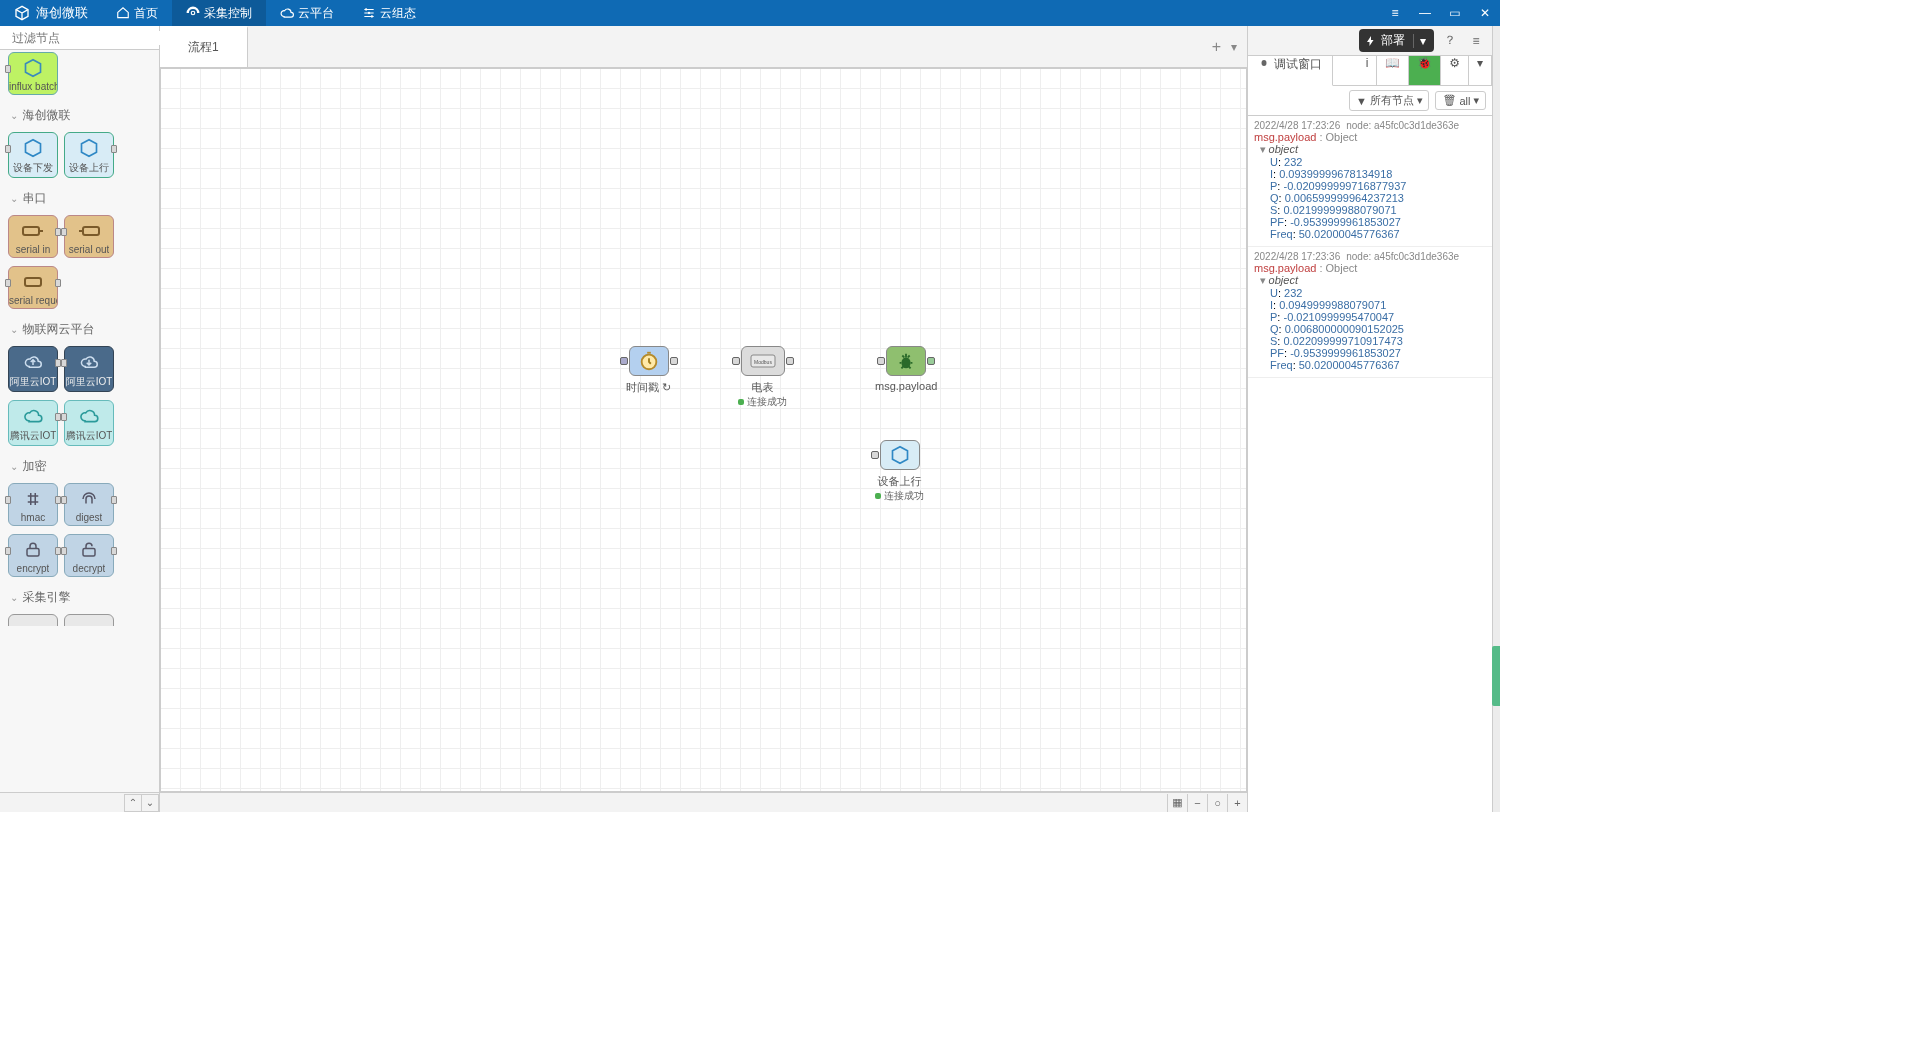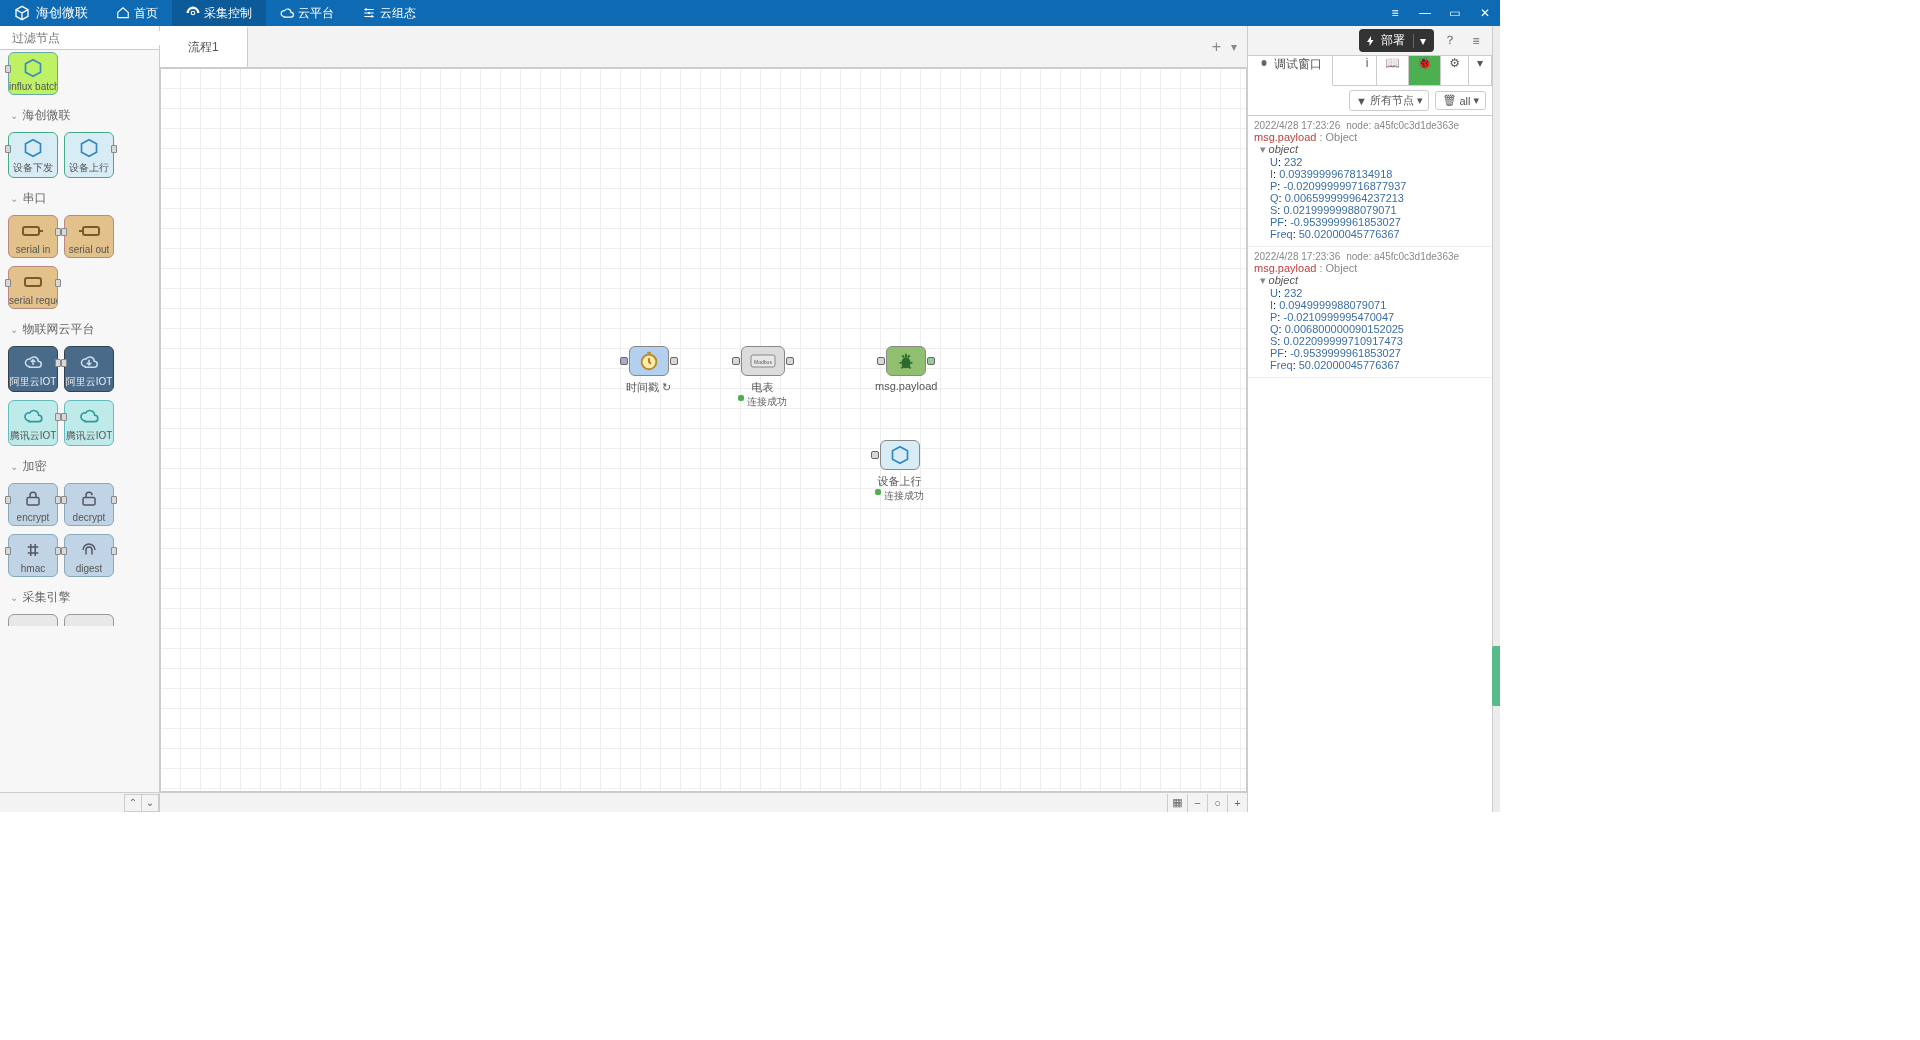--- a/index.html
+++ b/index.html
@@ -43,21 +43,21 @@
 .ws-tab { padding: 0 28px; display: flex; align-items: center; border-right: 1px solid #ccc; background: #fff; color: #555; cursor: pointer; border-top: 2px solid #fff; }
 .ws-tabs .tabactions { margin-left: auto; display: flex; align-items: center; gap: 10px; padding: 0 10px; color: #888; }
 .canvas-wrap { flex: 1; position: relative; background: #fff; background-image: linear-gradient(#eee 1px, transparent 1px), linear-gradient(90deg, #eee 1px, transparent 1px); background-size: 20px 20px; overflow: hidden; }
 .canvas-wrap .overlay-border { position: absolute; inset: 0; border: 1px solid #ccc; pointer-events: none; }
 .flow-node { position: absolute; text-align: center; cursor: pointer; }
 .flow-node .body { width: 40px; height: 30px; border: 1px solid #888; border-radius: 6px; margin: 0 auto; display:flex; align-items:center; justify-content:center; position:relative; }
 .flow-node .port { position:absolute; width:8px; height:8px; background:#d8d8d8; border:1px solid #666; border-radius:2px; top: 50%; transform: translateY(-50%);}
 .flow-node .port.l { left: -10px; }
 .flow-node .port.r { right: -10px; }
 .flow-node .label { font-size: 11px; color: #555; margin-top: 4px; white-space:nowrap;}
-.flow-node .status { font-size: 10px; color: #666; display:flex; align-items:flex-start; justify-content:center; gap:3px;}
+.flow-node .status { font-size: 10px; color: #666; display:flex; align-items:center; justify-content:center; gap:3px;}
 .flow-node .status .dot { width:6px; height:6px; border-radius:2px; background:#4caf50;}
 svg.wires { position: absolute; inset: 0; pointer-events: none; }
 .ws-footer { height: 20px; border-top: 1px solid #ccc; background:#f3f3f3; display:flex; justify-content:flex-end; align-items:center;}
 .ws-footer div { width: 20px; height: 18px; border-left: 1px solid #ccc; display:flex; align-items:center; justify-content:center; font-size:11px; color:#666; cursor:pointer;}
 
 
 .rsb { width: 245px; border-left: 1px solid #ccc; display: flex; flex-direction: column; background: #fff; }
 .rsb .top { height: 30px; border-bottom: 1px solid #ccc; background:#f3f3f3; display:flex; align-items:center; justify-content:flex-end; gap:6px; padding: 0 6px;}
 .deploy-btn { background:#333; color:#fff; border-radius:4px; padding: 3px 8px 3px 6px; display:flex; align-items:center; gap:4px; font-size:12px; cursor:pointer;}
 .deploy-btn .dd { border-left:1px solid #666; padding-left:6px; margin-left:4px;}
@@ -272,58 +272,58 @@
 
       <div class="cat">
           <span>加密</span>
         </div>
       <div class="row">
         <div class="node-tile" style="background:#c0d4e5;border-color:#8ab;">
             <span class="port-l"></span>
             <span class="port-r"></span>
             <div class="ico">
               <svg width="22" height="18" viewBox="0 0 24 24" fill="none" stroke="#556" stroke-width="2">
+                <path d="M5 8h14M5 16h14M9 4v16M15 4v16"></path>
+              </svg>
+            </div>
+            <div class="lbl">hmac</div>
+          </div>
+        <div class="node-tile" style="background:#c0d4e5;border-color:#8ab;">
+            <span class="port-l"></span>
+            <span class="port-r"></span>
+            <div class="ico">
+              <svg width="22" height="18" viewBox="0 0 24 24" fill="none" stroke="#556" stroke-width="2">
+                <path d="M12 4a8 8 0 0 1 8 8M12 4a8 8 0 0 0-8 8M12 8a4 4 0 0 1 4 4v6M12 8a4 4 0 0 0-4 4v6"></path>
+              </svg>
+            </div>
+            <div class="lbl">digest</div>
+          </div>
+      </div>
+      <div class="row">
+        <div class="node-tile" style="background:#c0d4e5;border-color:#8ab;">
+            <span class="port-l"></span>
+            <span class="port-r"></span>
+            <div class="ico">
+              <svg width="22" height="18" viewBox="0 0 24 24" fill="none" stroke="#556" stroke-width="2">
                 <rect x="4" y="10" width="16" height="10" rx="2"></rect>
                 <path d="M8 10V7a4 4 0 1 1 8 0v3"></path>
               </svg>
             </div>
             <div class="lbl">encrypt</div>
           </div>
         <div class="node-tile" style="background:#c0d4e5;border-color:#8ab;">
             <span class="port-l"></span>
             <span class="port-r"></span>
             <div class="ico">
               <svg width="22" height="18" viewBox="0 0 24 24" fill="none" stroke="#556" stroke-width="2">
                 <rect x="4" y="10" width="16" height="10" rx="2"></rect>
                 <path d="M8 10V7a4 4 0 1 1 8 0"></path>
               </svg>
             </div>
             <div class="lbl">decrypt</div>
-          </div>
-      </div>
-      <div class="row">
-        <div class="node-tile" style="background:#c0d4e5;border-color:#8ab;">
-            <span class="port-l"></span>
-            <span class="port-r"></span>
-            <div class="ico">
-              <svg width="22" height="18" viewBox="0 0 24 24" fill="none" stroke="#556" stroke-width="2">
-                <path d="M5 8h14M5 16h14M9 4v16M15 4v16"></path>
-              </svg>
-            </div>
-            <div class="lbl">hmac</div>
-          </div>
-        <div class="node-tile" style="background:#c0d4e5;border-color:#8ab;">
-            <span class="port-l"></span>
-            <span class="port-r"></span>
-            <div class="ico">
-              <svg width="22" height="18" viewBox="0 0 24 24" fill="none" stroke="#556" stroke-width="2">
-                <path d="M12 4a8 8 0 0 1 8 8M12 4a8 8 0 0 0-8 8M12 8a4 4 0 0 1 4 4v6M12 8a4 4 0 0 0-4 4v6"></path>
-              </svg>
-            </div>
-            <div class="lbl">digest</div>
           </div>
       </div>
 
       <div class="cat">
           <span>采集引擎</span>
         </div>
       <div class="row" style="height:14px; overflow:hidden;">
         <div class="node-tile" style="background:#e8e8e8;">
             <div class="ico"></div>
           </div>

